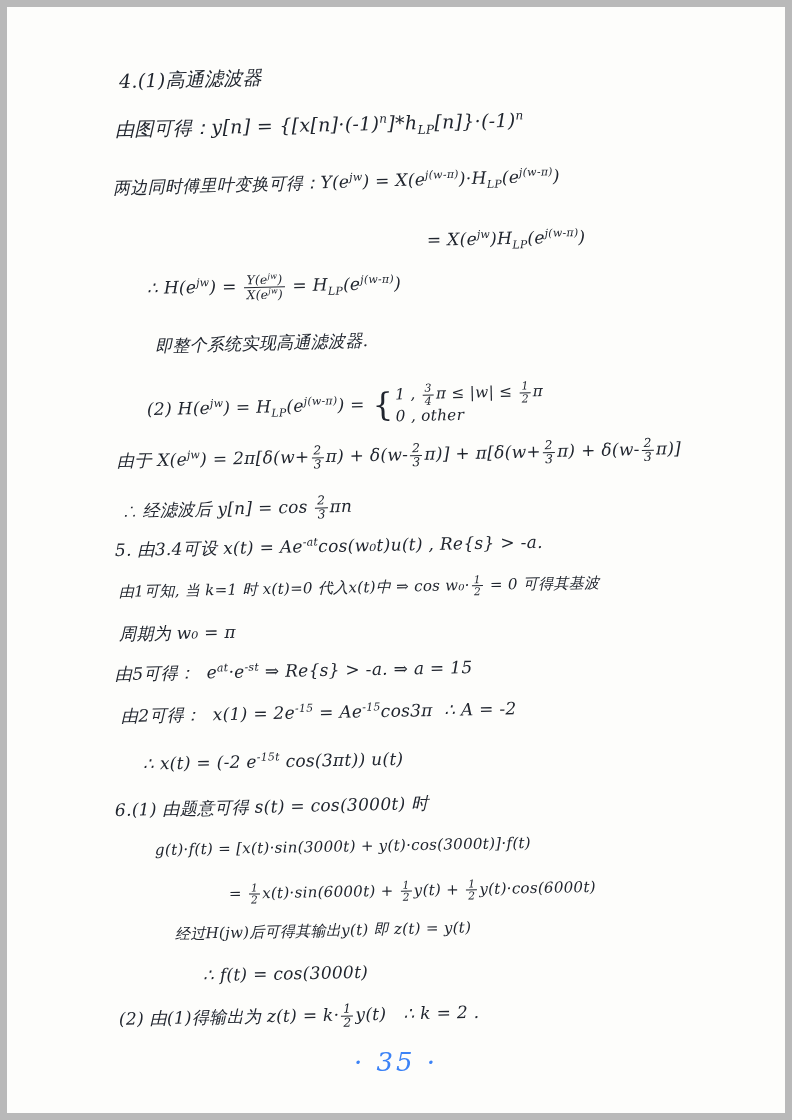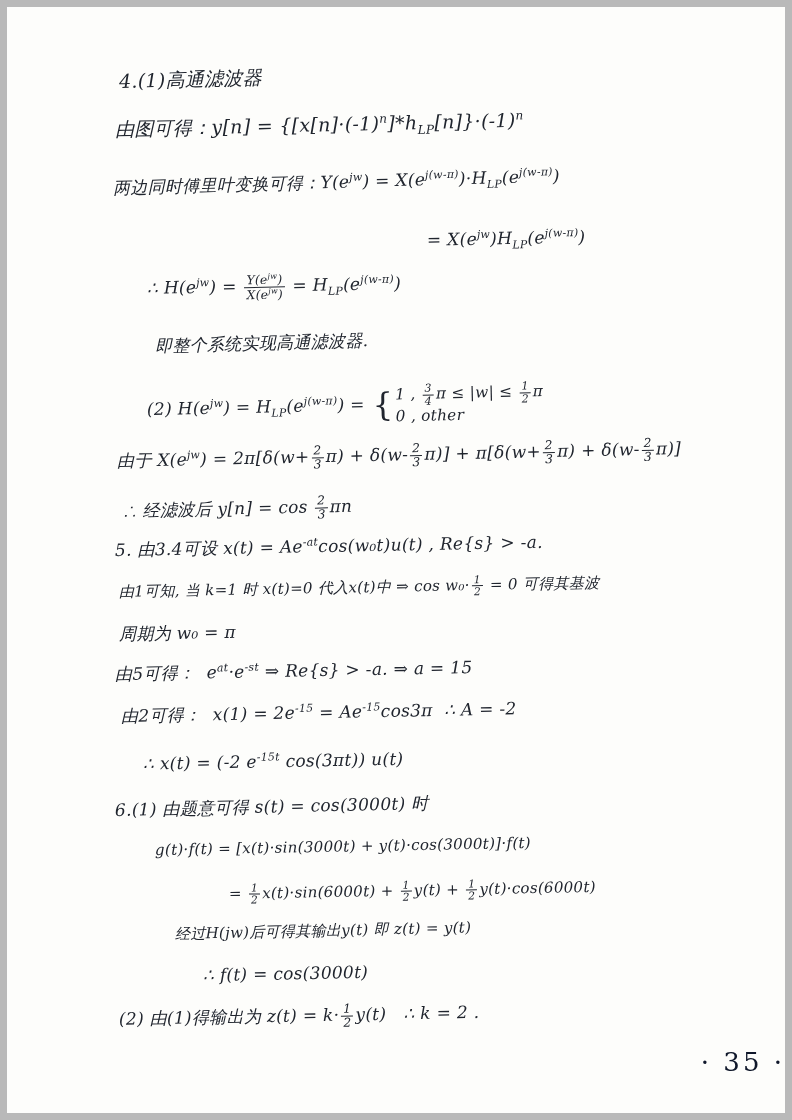--- a/index.html
+++ b/index.html
@@ -81,24 +81,25 @@
     font-size: 0.9em;
     line-height: 1.25;
     text-align: left;
   }
 
   .page-number {
     position: absolute;
     left: 0;
     right: 0;
     top: 1040px;
-    text-align: right;
+    text-align: center;
     font-family: "DejaVu Serif", serif;
+    font-style: italic;
     font-size: 26px;
-    color: #0f172a;
+    color: #3b82f6;
     letter-spacing: 3px;
   }
 </style>
 </head>
 <body>
 
 <div class="page">
   <div class="sheet">
 
     <div class="hw l" style="left:112px; top:62px; transform:rotate(-1.6deg);">4.(1)高通滤波器</div>

